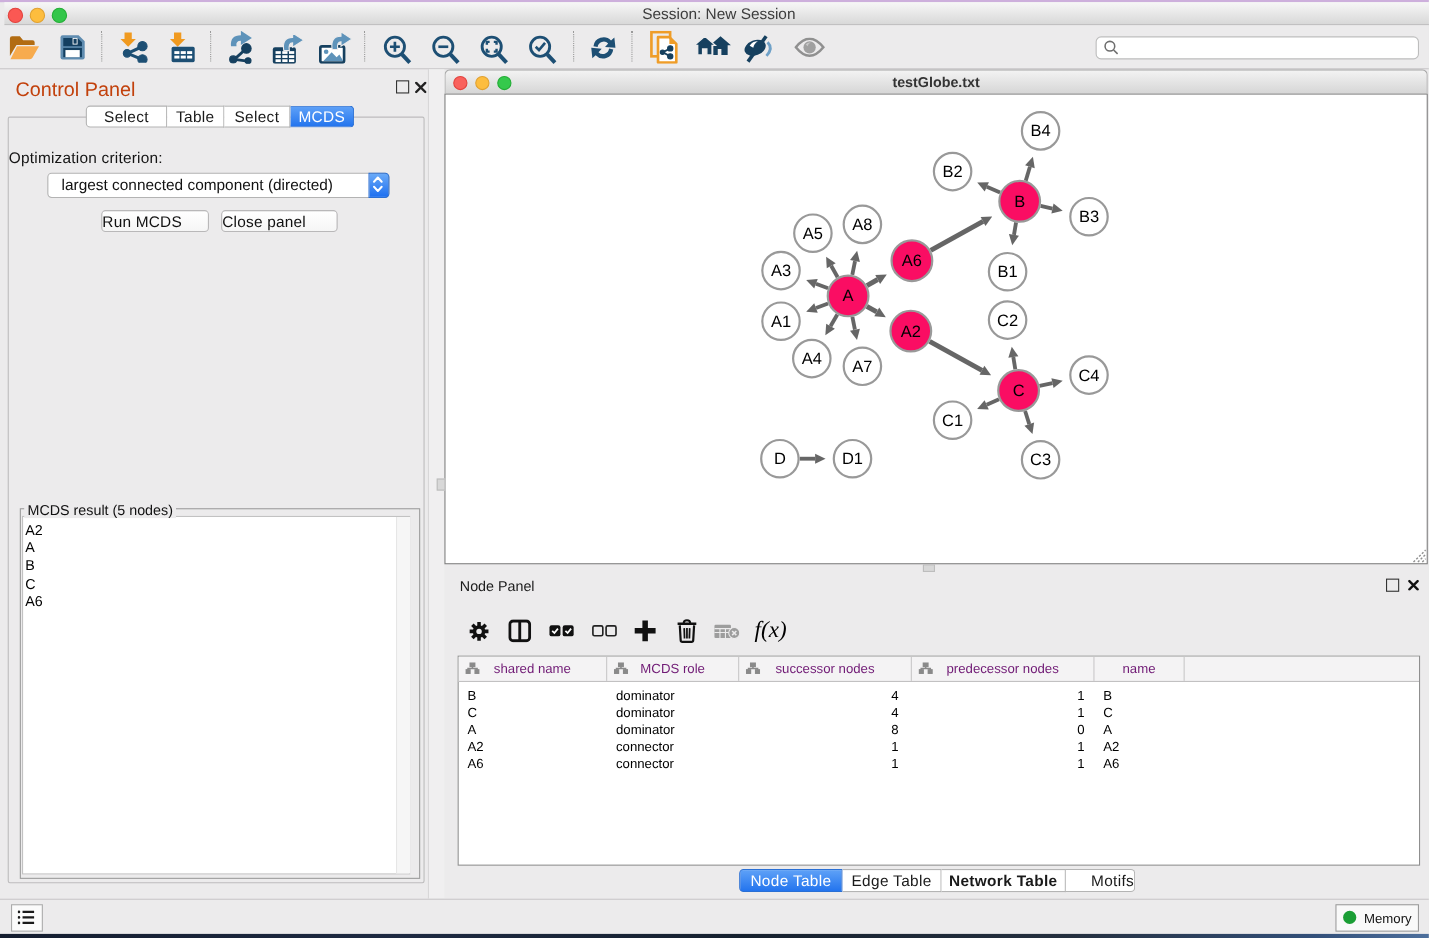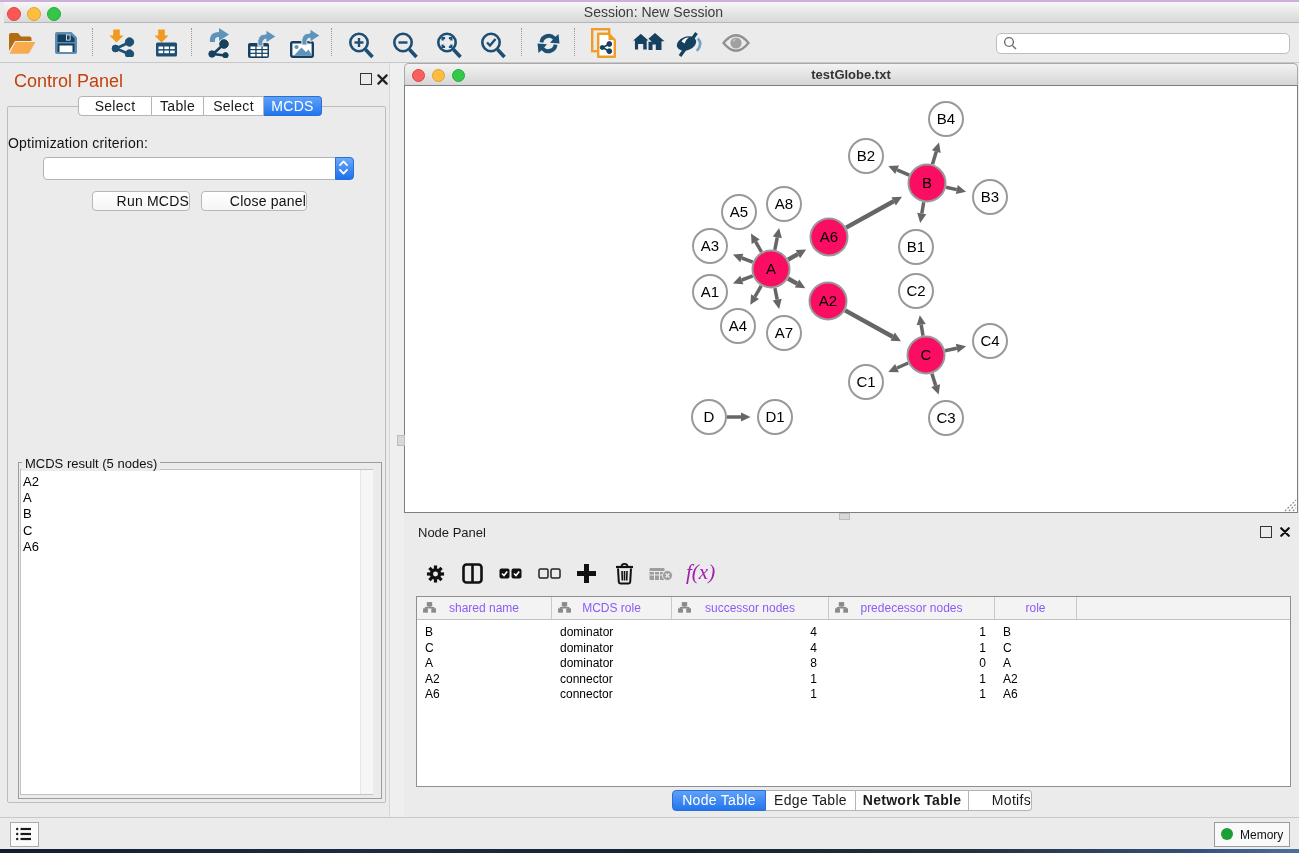--- a/index.html
+++ b/index.html
@@ -23,21 +23,21 @@
  font-size:14px;letter-spacing:0.3px;text-align:center;line-height:18px;height:18px;}
 .tab.first{border-left:1px solid #b4b4b4;border-radius:4px 0 0 4px;}
 .tab.last{border-radius:0 4px 4px 0;}
 .tab.sel{background:linear-gradient(#5ea1f7,#2374ee);border-color:#2a6fd4;color:#fff;}
 #opt-label{left:8px;top:135px;width:376px;text-align:left;font-size:14px;letter-spacing:0.2px;color:#141414;}
 #dropdown{left:43px;top:157px;width:309px;height:21px;background:#fff;border:1px solid #b3b3b3;border-radius:4px;}
 #dropdown .txt{position:absolute;left:12px;top:0;font-size:14px;line-height:21px;color:#111;}
 #dd-btn{position:absolute;right:-1px;top:-1px;width:17px;height:21px;border-radius:0 4px 4px 0;
  background:linear-gradient(#6aaaf8,#1d6ff0);border:1px solid #2a6fd4;}
 .btn{background:linear-gradient(#ffffff,#f5f5f5);border:1px solid #b9b8b9;border-radius:4px;
- font-size:14px;letter-spacing:0.2px;color:#111;text-align:right;}
+ font-size:14px;letter-spacing:0.2px;color:#111;text-align:left;}
 #btn-run{left:92px;top:191px;width:96px;height:18px;line-height:18px;}
 #btn-close{left:201px;top:191px;width:104px;height:18px;line-height:18px;}
 #mcds-group{left:18px;top:462px;width:364px;height:337px;border:1px solid #9d9d9d;background:#ecebec;box-sizing:border-box;}
 #mcds-label{left:22px;top:456px;background:#ecebec;padding:0 3px;font-size:13px;color:#111;}
 #mcds-list{left:20px;top:469px;width:353px;height:326px;background:#fff;border:1px solid #c2c2c2;
  font-size:13px;color:#000;padding:4px 0 0 2px;box-sizing:border-box;line-height:16.2px;}
 #mcds-scroll{left:360px;top:470px;width:12px;height:324px;background:#f6f6f6;border-left:1px solid #e6e6e6;}
 
 #statusbar{left:0;top:817px;width:1299px;height:32px;background:#ecebec;border-top:1px solid #c9c8c9;}
 #stat-btn{left:10px;top:822px;width:27px;height:23px;background:#fbfbfb;border:1px solid #ababab;}
@@ -46,21 +46,21 @@
 #wallpaper{left:0;top:849px;width:1299px;height:4px;background:linear-gradient(90deg,#141d2f,#1e2a42 28%,#16212f 52%,#25303f 75%,#33507a 92%,#4d6f9c);}
 
 #nw-title{left:404px;top:63px;width:894px;height:22px;background:linear-gradient(#f3f3f3,#d6d6d6);
  border:1px solid #a9a9a9;border-bottom:none;border-radius:5px 5px 0 0;box-sizing:border-box;}
 #nw-title .title{width:100%;text-align:center;font-size:13px;color:#333;line-height:21px;font-weight:bold;}
 #nw-canvas{left:404px;top:85px;width:894px;height:428px;background:#fff;border:1px solid #7e7e7e;box-sizing:border-box;}
 
 #tp-title{left:418px;top:525px;font-size:13px;color:#1b1b1b;}
 #tp-table{left:416px;top:596px;width:875px;height:191px;background:#fff;border:1px solid #8f8f8f;box-sizing:border-box;}
 .th-row{position:absolute;left:0;top:0;width:873px;height:22px;background:#f4f3f4;border-bottom:1px solid #c2c1c2;}
-.th{position:absolute;top:0;height:22px;font-size:12px;color:#8b5cf6;text-align:center;line-height:23px;border-right:1px solid #c9c8c9;box-sizing:border-box;}
+.th{position:absolute;top:0;height:22px;font-size:12px;color:#701a75;text-align:center;line-height:23px;border-right:1px solid #c9c8c9;box-sizing:border-box;}
 .td{position:absolute;font-size:12px;color:#000;height:16px;line-height:16px;}
 .tabbar{left:672px;top:790px;height:20px;display:flex;}
 .tabbar .tab{line-height:19px;height:19px;}
 
 #graph text{font-size:15px;fill:#000;text-anchor:middle;font-family:"Liberation Sans",sans-serif;}
 #graph line,#graph polygon{stroke:#666;fill:#666;}
 #graph polygon{stroke:none;}
 #graph circle{stroke:#999;stroke-width:2;}
 </style>
 </head>
@@ -219,20 +219,21 @@
   </svg>
 <div id="cp-box" class="abs"></div>
 <div class="abs tabs" style="left:78px;top:96px;">
   <div class="tab first" style="width:72px;">Select</div>
   <div class="tab" style="width:51px;">Table</div>
   <div class="tab" style="width:59px;">Select</div>
   <div class="tab last sel" style="width:57px;">MCDS</div>
 </div>
 <div id="opt-label" class="abs">Optimization criterion:</div>
 <div id="dropdown" class="abs">
+    <div class="txt">largest connected component (directed)</div>
  <div id="dd-btn"><svg width="15" height="19" viewBox="0 0 15 19">
         <path d="M4 7.2 L7.5 3.4 L11 7.2" fill="none" stroke="#fff" stroke-width="1.8" stroke-linejoin="round" stroke-linecap="round"></path>
         <path d="M4 11.8 L7.5 15.6 L11 11.8" fill="none" stroke="#fff" stroke-width="1.8" stroke-linejoin="round" stroke-linecap="round"></path>
       </svg></div>
 </div>
 <div id="btn-run" class="abs btn">Run MCDS</div>
 <div id="btn-close" class="abs btn">Close panel</div>
 <div id="mcds-group" class="abs"></div>
 <div id="mcds-list" class="abs">A2<br>A<br>B<br>C<br>A6</div>
 <div id="mcds-scroll" class="abs"></div>
@@ -407,21 +408,21 @@
 </g>
 <g stroke="#ecebec" stroke-width="1">
 <line x1="0.5" y1="4.5" x2="15.5" y2="4.5"></line>
       <line x1="0.5" y1="8" x2="15.5" y2="8"></line>
 <line x1="5.5" y1="4.5" x2="5.5" y2="13"></line>
       <line x1="10.5" y1="4.5" x2="10.5" y2="13"></line>
     </g>
 <circle cx="18.5" cy="8.5" r="5" fill="#9d9d9d" stroke="#ecebec" stroke-width="1"></circle>
 <path d="M16.6 6.6 L20.4 10.4 M20.4 6.6 L16.6 10.4" stroke="#ecebec" stroke-width="1.4"></path>
   </svg>
-<div class="abs" style="left:686px;top:560px;font-family:'Liberation Serif',serif;font-style:italic;font-size:21px;color:#a21caf;">f(x)</div>
+<div class="abs" style="left:686px;top:560px;font-family:'Liberation Serif',serif;font-style:italic;font-size:21px;color:#000000;">f(x)</div>
 <div id="tp-table" class="abs">
   <div class="th-row"></div>
   <div class="th" style="left:0px;width:135px;"><svg width="13" height="11" viewBox="0 0 13 11" style="position:absolute;left:6px;top:5px">
         <g fill="none" stroke="#8a8a8a" stroke-width="1.4">
           <rect x="4.5" y="0.8" width="4" height="3" fill="#8a8a8a"></rect>
           <rect x="0.8" y="7" width="3.4" height="3" fill="#8a8a8a"></rect>
           <rect x="9" y="7" width="3.4" height="3" fill="#8a8a8a"></rect>
           <path d="M6.5 4 L6.5 5.7 M2.5 7 L2.5 5.7 L10.7 5.7 L10.7 7"></path>
         </g>
       </svg>shared name</div>
@@ -442,21 +443,21 @@
         </g>
       </svg>successor nodes</div>
 <div class="th" style="left:412px;width:166px;"><svg width="13" height="11" viewBox="0 0 13 11" style="position:absolute;left:6px;top:5px">
         <g fill="none" stroke="#8a8a8a" stroke-width="1.4">
           <rect x="4.5" y="0.8" width="4" height="3" fill="#8a8a8a"></rect>
           <rect x="0.8" y="7" width="3.4" height="3" fill="#8a8a8a"></rect>
           <rect x="9" y="7" width="3.4" height="3" fill="#8a8a8a"></rect>
           <path d="M6.5 4 L6.5 5.7 M2.5 7 L2.5 5.7 L10.7 5.7 L10.7 7"></path>
         </g>
       </svg>predecessor nodes</div>
-<div class="th" style="left:578px;width:82px;">role</div>
+<div class="th" style="left:578px;width:82px;">name</div>
   <div class="td" style="left:8px;top:27px;">B</div>
 <div class="td" style="left:143px;top:27px;">dominator</div>
 <div class="td" style="left:255px;top:27px;width:145px;text-align:right;">4</div>
 <div class="td" style="left:412px;top:27px;width:157px;text-align:right;">1</div>
 <div class="td" style="left:586px;top:27px;">B</div>
 <div class="td" style="left:8px;top:42.5px;">C</div>
 <div class="td" style="left:143px;top:42.5px;">dominator</div>
 <div class="td" style="left:255px;top:42.5px;width:145px;text-align:right;">4</div>
 <div class="td" style="left:412px;top:42.5px;width:157px;text-align:right;">1</div>
 <div class="td" style="left:586px;top:42.5px;">C</div>

